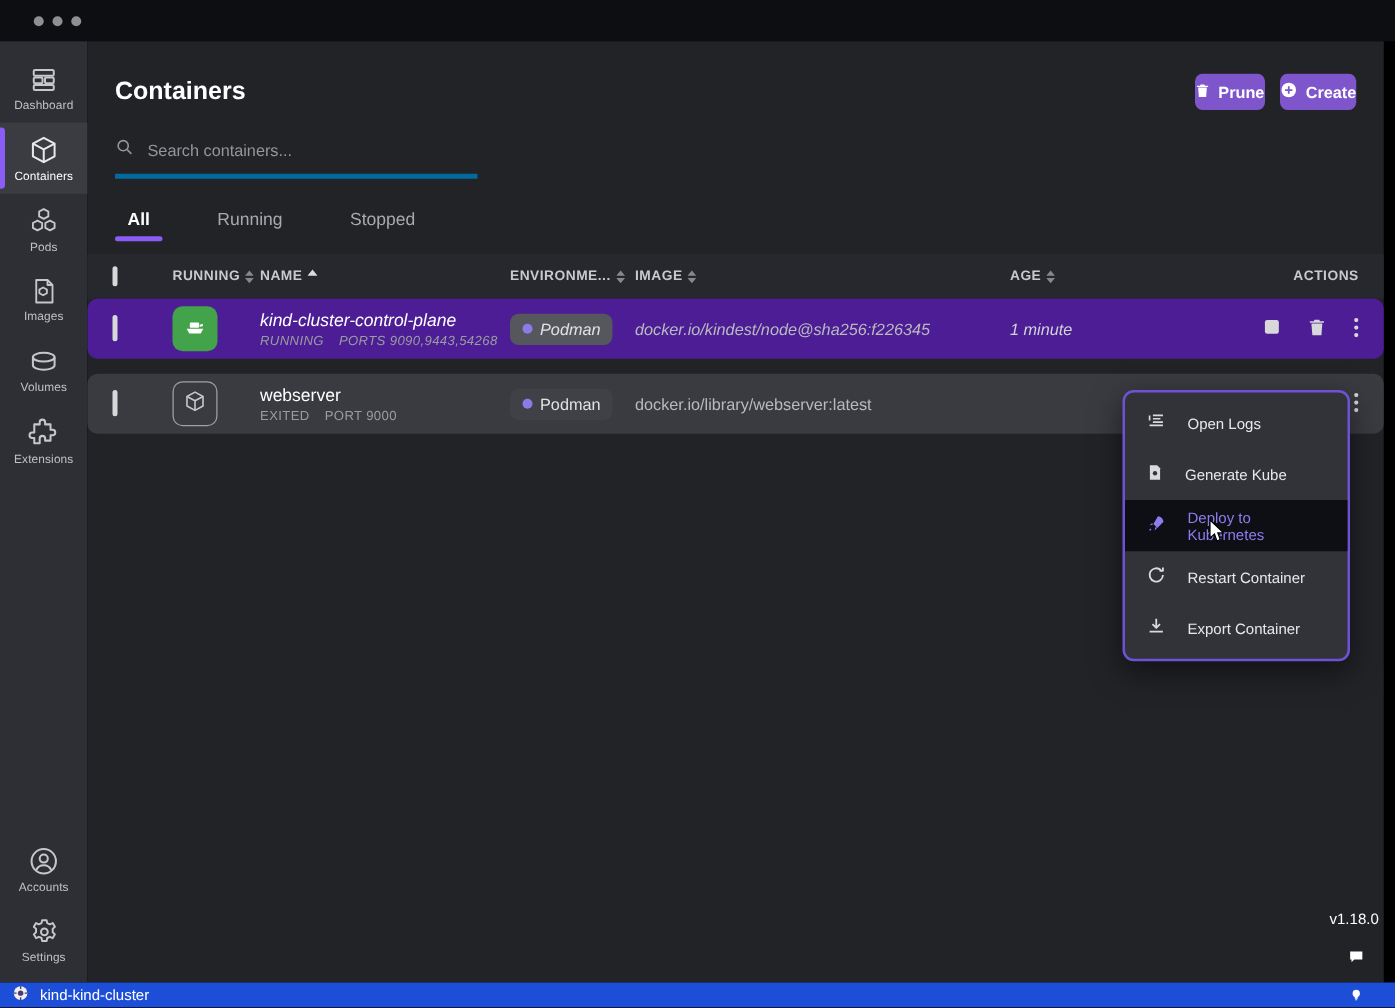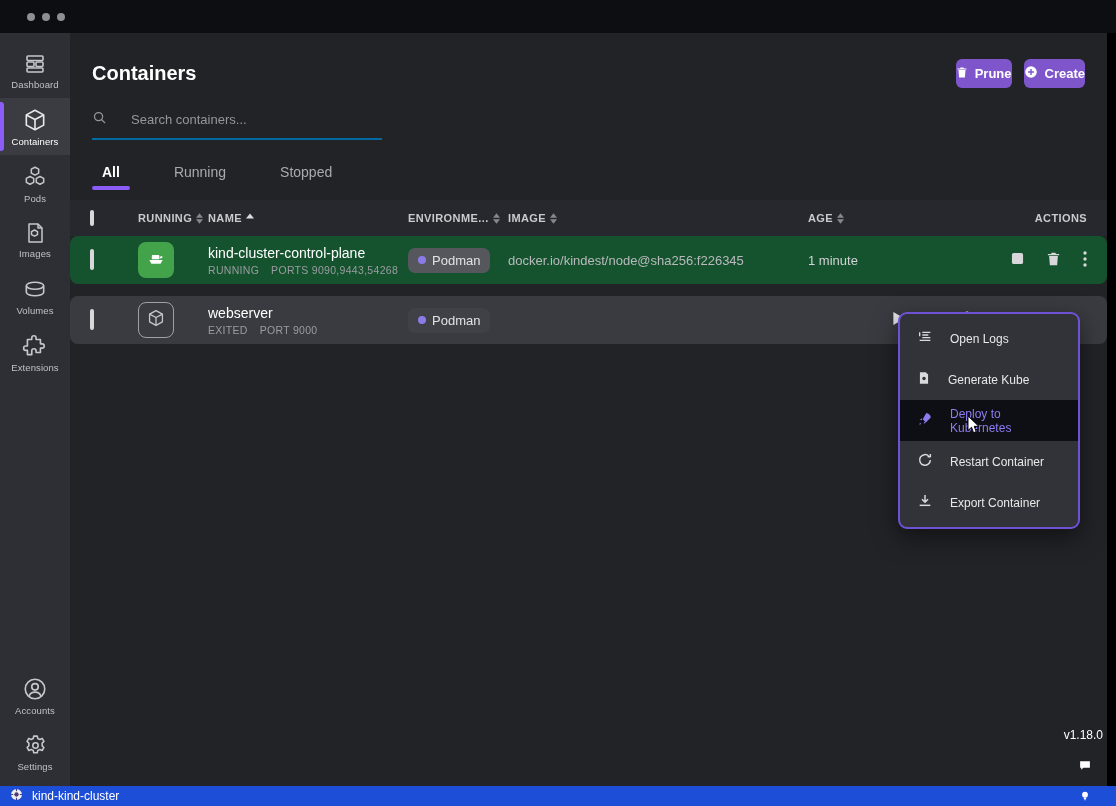--- a/index.html
+++ b/index.html
@@ -20,38 +20,38 @@
   .side-spacer { flex:1; }
   .side-icon svg { display:block; }
 
   
   .main { position:absolute; left:70px; top:33px; width:1037px; height:753px; background:#222327; }
   .page-header { display:flex; align-items:center; justify-content:space-between; padding:26px 22px 0 22px; }
   .page-title { font-size:20px; font-weight:bold; color:#fff; }
   .hdr-buttons { display:flex; gap:12px; }
   .btn { display:flex; align-items:center; gap:7px; height:29px; padding:0 0; border:none; border-radius:6px; background:#7e55cb; color:#fff; font-size:13px; font-weight:bold; font-family:"Liberation Sans",sans-serif; cursor:pointer; }
 
-  .search-row { display:flex; gap:24px; margin:22px 22px 0 22px; padding-bottom:9px; border-bottom:2px solid #0369a1; width:290px; }
+  .search-row { display:flex; gap:11px; margin:22px 22px 0 22px; padding-bottom:9px; border-bottom:4px solid #0369a1; width:290px; }
   .search-row input { background:transparent; border:none; outline:none; color:#9a9ba0; font-size:13px; width:240px; font-family:"Liberation Sans",sans-serif; }
   .search-row input::placeholder { color:#95969b; }
 
   .tabs { display:flex; gap:34px; margin:18px 22px 0 22px; }
   .tab { font-size:14px; color:#a9aaaf; padding:6px 10px 10px; position:relative; cursor:pointer; }
   .tab.active { color:#fff; font-weight:bold; }
   .tab.active::after { content:""; position:absolute; left:0; right:0; bottom:0; height:4px; border-radius:3px; background:#8b5cf6; }
 
   
   .grid-row { display:grid; grid-template-columns:48px 70px 200px 100px 300px 1fr 118px; align-items:center; padding:0 20px; }
   .thead { height:36px; background:#27282d; margin-top:0; font-size:11px; font-weight:bold; color:#c9cacd; letter-spacing:.4px; }
   .th { display:flex; align-items:center; gap:4px; }
   .th.right { justify-content:flex-end; }
   .sort-stack { display:flex; flex-direction:column; gap:1px; }
 
   .trow { height:48px; border-radius:8px; margin:0 0 12px 0; }
-  .trow.first { background:#14532d; margin-top:0; }
+  .trow.first { background:#4c1d95; margin-top:0;font-style:italic; }
   .trow.hovered { background:#3a3b40; }
 
   .checkbox { width:17px; height:17px; border:2px solid #d8d8db; border-radius:2px; background:transparent; cursor:pointer; }
   .status-badge { width:36px; height:36px; border-radius:8px; display:flex; align-items:center; justify-content:center; }
   .status-badge.running { background:#43a34b; }
   .status-badge.exited { border:1.5px solid #9fa0a5; color:#c6c7cb; }
   .name-cell .nm { font-size:14px; color:#fff; }
   .name-cell .sub { margin-top:3px; font-size:10.5px; color:#9b9ca1; letter-spacing:.3px; display:flex; gap:12px; }
   .env-pill { display:inline-flex; align-items:center; gap:6px; font-size:13px; color:#e2e2e5; padding:5px 10px; border-radius:7px; }
   .env-pill.solid { background:#56575d; }
@@ -346,20 +346,21 @@
         <span>EXITED</span>
         <span>PORT 9000</span>
       </div>
     </div>
     <div>
       <span class="env-pill ghost">
         <span class="env-dot"></span>
         <span>Podman</span>
       </span>
     </div>
+    <div class="img-cell">docker.io/library/webserver:latest</div>
     <div class="age-cell"></div>
     <div class="actions-cell">
       <button class="act">
         <span><svg width="14" height="15" viewBox="0 0 14 16">
               <path d="M1 1l12 7-12 7z" fill="#e6e6e9"></path>
             </svg></span>
       </button>
       <button class="act">
         <span><svg width="15" height="16" viewBox="0 0 24 24" fill="#d8d8db">
               <path d="M9 2h6l1 2h5v2H3V4h5zM5 7h14l-1.2 15H6.2z"></path>

